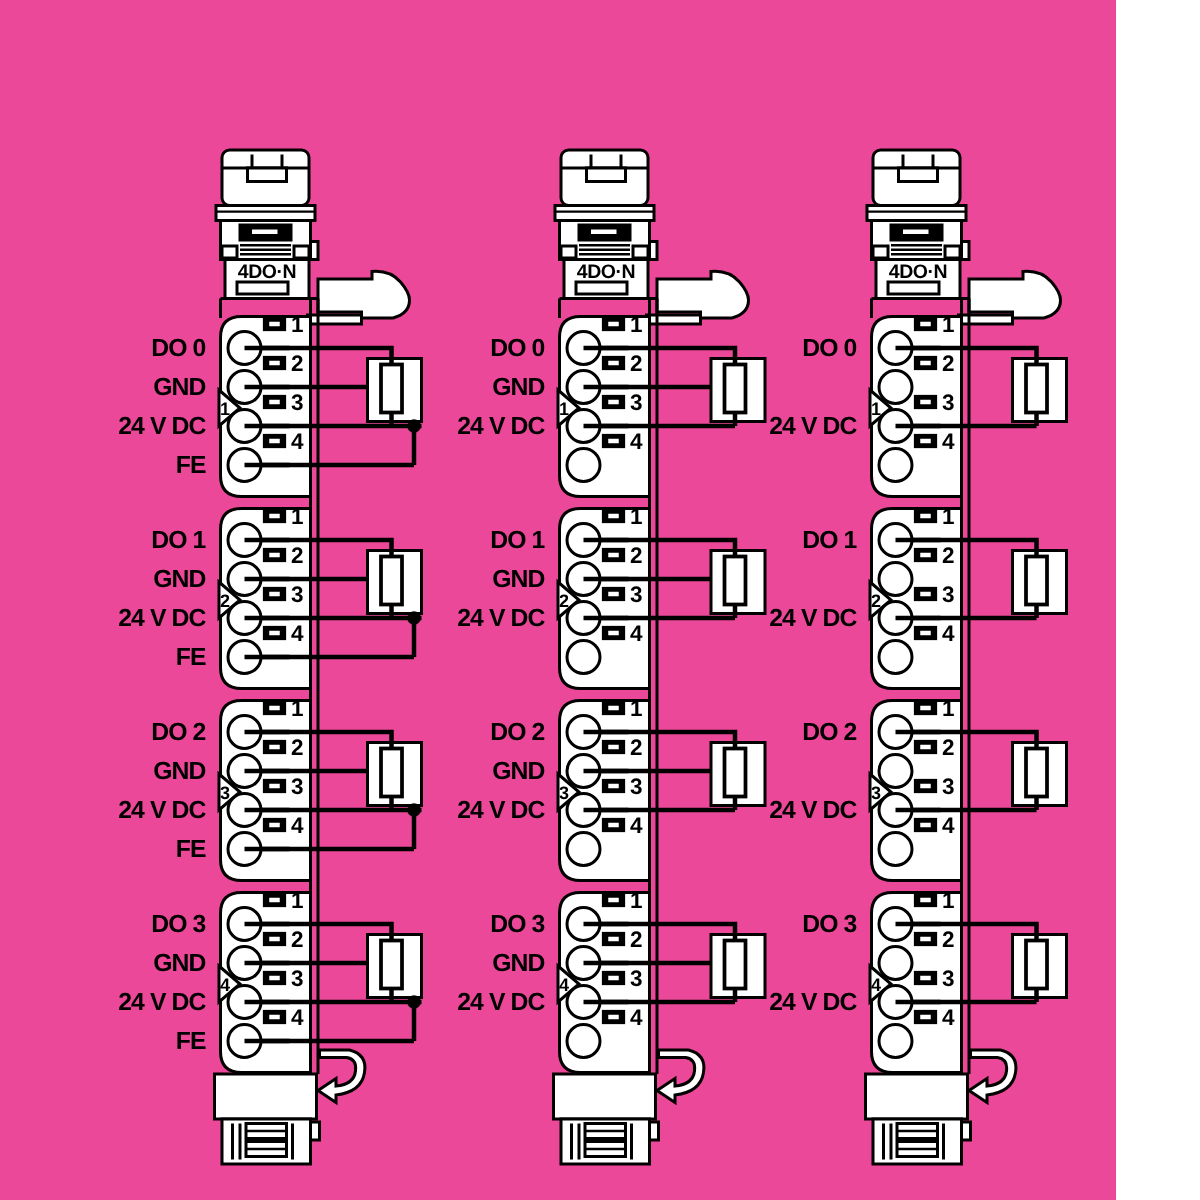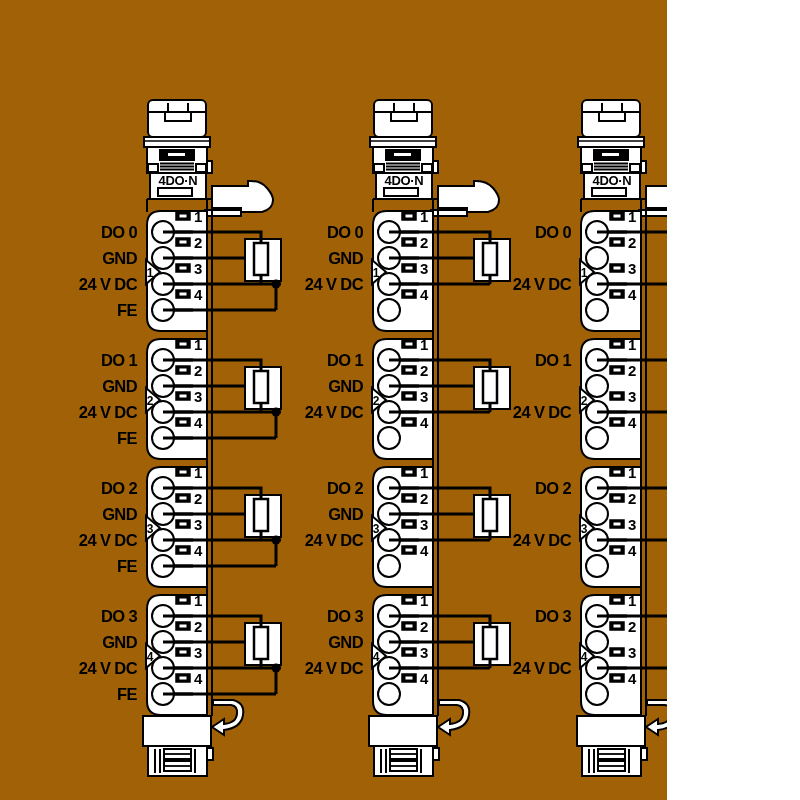--- a/index.html
+++ b/index.html
@@ -1,16 +1,16 @@
 <!DOCTYPE html>
 <html><head>
 <meta charset="utf-8">
 <style>
   html,body{margin:0;padding:0;background:#ffffff;}
-  #stage{width:667px;height:800px;position:relative;background:#a16207;overflow:hidden;}
+  #stage{width:744px;height:800px;position:relative;background:#ec4899;overflow:hidden;}
   svg{display:block;}
   text{font-family:"Liberation Sans","DejaVu Sans",sans-serif;font-weight:bold;fill:#000;}
   .t-label{font-size:16.5px;letter-spacing:-0.6px;}
   .t-num{font-size:15px;letter-spacing:-0.5px;}
   .m-num{font-size:12px;}
   .dev{font-size:13px;letter-spacing:-0.3px;}
 </style>
 </head>
 <body>
 

